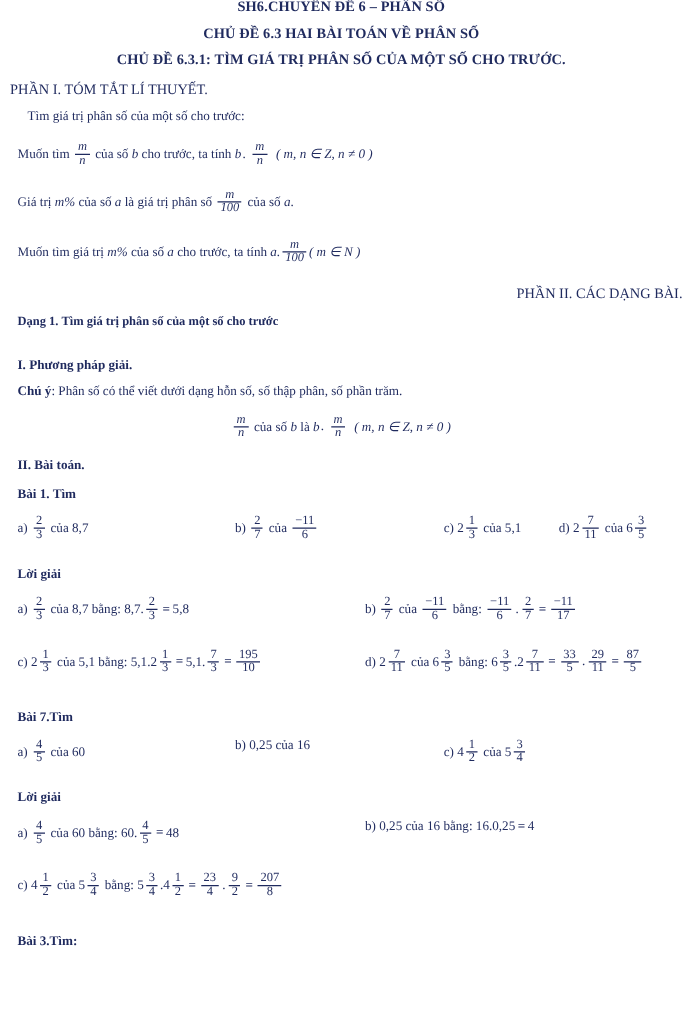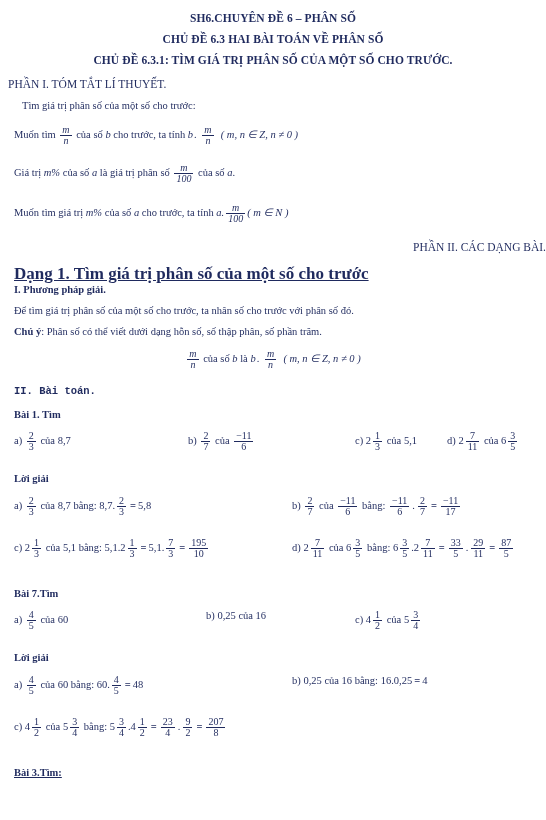--- a/index.html
+++ b/index.html
@@ -6,27 +6,27 @@
   body {
     width:546px; height:820px;
     background:#ffffff;
     font-family:"Liberation Serif", serif;
     color:#1f2a5e;
     overflow:hidden;
   }
   .page { position:relative; width:546px; height:820px; padding:0; box-sizing:border-box; }
 
   .ctr { text-align:center; font-weight:bold; font-size:11.5px; letter-spacing:.1px; }
-  .t1 { margin-top:12px; }
+  .t1 { margin-top:0; }
   .t2 { margin-top:9px; }
   .t3 { margin-top:9px; }
 
   .h-sec { font-weight:normal; font-size:11.5px; margin:12px 0 0 8px; }
-  .h-sub { font-weight:bold; font-size:17px; margin:11px 0 0 14px;text-decoration:underline; }
-  .h-sub2 { font-weight:bold; font-size:10.5px; margin:0 0 0 14px; }
+  .h-sub { font-weight:bold; font-size:10px; margin:11px 0 0 14px; }
+  .h-sub2 { font-weight:bold; font-size:10.5px; margin:24px 0 0 14px; }
   .body-line { font-size:10.5px; margin:10px 0 0 14px; }
   .body-line.indent { margin-left:22px; }
 
   .row { position:relative; font-size:10.5px; }
   .col { position:absolute; top:0; white-space:nowrap; }
   .mi { font-style:italic; }
   .frac {
     display:inline-block; vertical-align:middle;
     text-align:center; line-height:1.05;
     margin:0 2px; position:relative; top:-0.5px;
@@ -89,21 +89,20 @@
     <span>cho trước, ta tính</span>
     <span class="mi">a.</span><span class="frac">
       <span class="num mi">m</span>
       <span class="den mi">100</span>
     </span><span class="mi">( m ∈ N )</span>
   </div>
 
   <div class="h-sec" style="margin-top:16px;text-align:right;">PHẦN II. CÁC DẠNG BÀI.</div>
   <div class="h-sub">Dạng 1. Tìm giá trị phân số của một số cho trước</div>
   <div class="h-sub2">I. Phương pháp giải.</div>
-  <div class="body-line">Để tìm giá trị phân số của một số cho trước, ta nhân số cho trước với phân số đó.</div>
 
   <div class="body-line">
     <span style="font-weight:bold;">Chú ý</span><span>: Phân số có thể viết dưới dạng hỗn số, số thập phân, số phần trăm.</span>
   </div>
 
   <div class="centerform">
     <span class="frac">
       <span class="num mi">m</span>
       <span class="den mi">n</span>
     </span>
@@ -111,21 +110,21 @@
     <span class="mi">b</span>
     <span>là</span>
     <span class="mi">b</span><span class="op">.</span>
     <span class="frac">
       <span class="num mi">m</span>
       <span class="den mi">n</span>
     </span>
     &nbsp;<span class="mi">( m, n ∈ Z, n ≠ 0 )</span>
   </div>
 
-  <div class="h-sub2" style="margin-top:14px;font-family:Liberation Mono, monospace;">II. Bài toán.</div>
+  <div class="h-sub2" style="margin-top:14px;">II. Bài toán.</div>
 
   <div class="h-sub2" style="margin-top:12px;">Bài 1. Tìm</div>
 
   <div class="row" style="height:36px; margin-top:11px;">
     <span class="col" style="left:14px;">
       <span>a)</span>
       <span class="frac">
         <span class="num">2</span>
         <span class="den">3</span>
       </span>
@@ -268,21 +267,21 @@
   <div class="row" style="height:36px; margin-top:11px;">
     <span class="col" style="left:14px;">
       <span>a)</span>
       <span class="frac">
         <span class="num">4</span>
         <span class="den">5</span>
       </span>
       <span>của</span>
       <span>60</span>
     </span>
-    <span class="col" style="left:206px;">
+    <span class="col" style="left:188px;">
       <span>b)</span>
       <span>0,25</span>
       <span>của</span>
       <span>16</span>
     </span>
     <span class="col" style="left:355px;">
       <span>c)</span>
       <span class="mixed"><span>4</span><span class="frac">
         <span class="num">1</span>
         <span class="den">2</span>
@@ -347,15 +346,15 @@
       </span><span class="op">.</span><span class="frac">
         <span class="num">9</span>
         <span class="den">2</span>
       </span><span class="eq">=</span><span class="frac">
         <span class="num">207</span>
         <span class="den">8</span>
       </span>
     </span>
   </div>
 
-  <div class="h-sub2" style="margin-top:12px;text-decoration:underline;">Bài 3.Tìm:</div>
+  <div class="h-sub2" style="margin-top:12px;">Bài 3.Tìm:</div>
 
 </div>
 
 </body></html>

